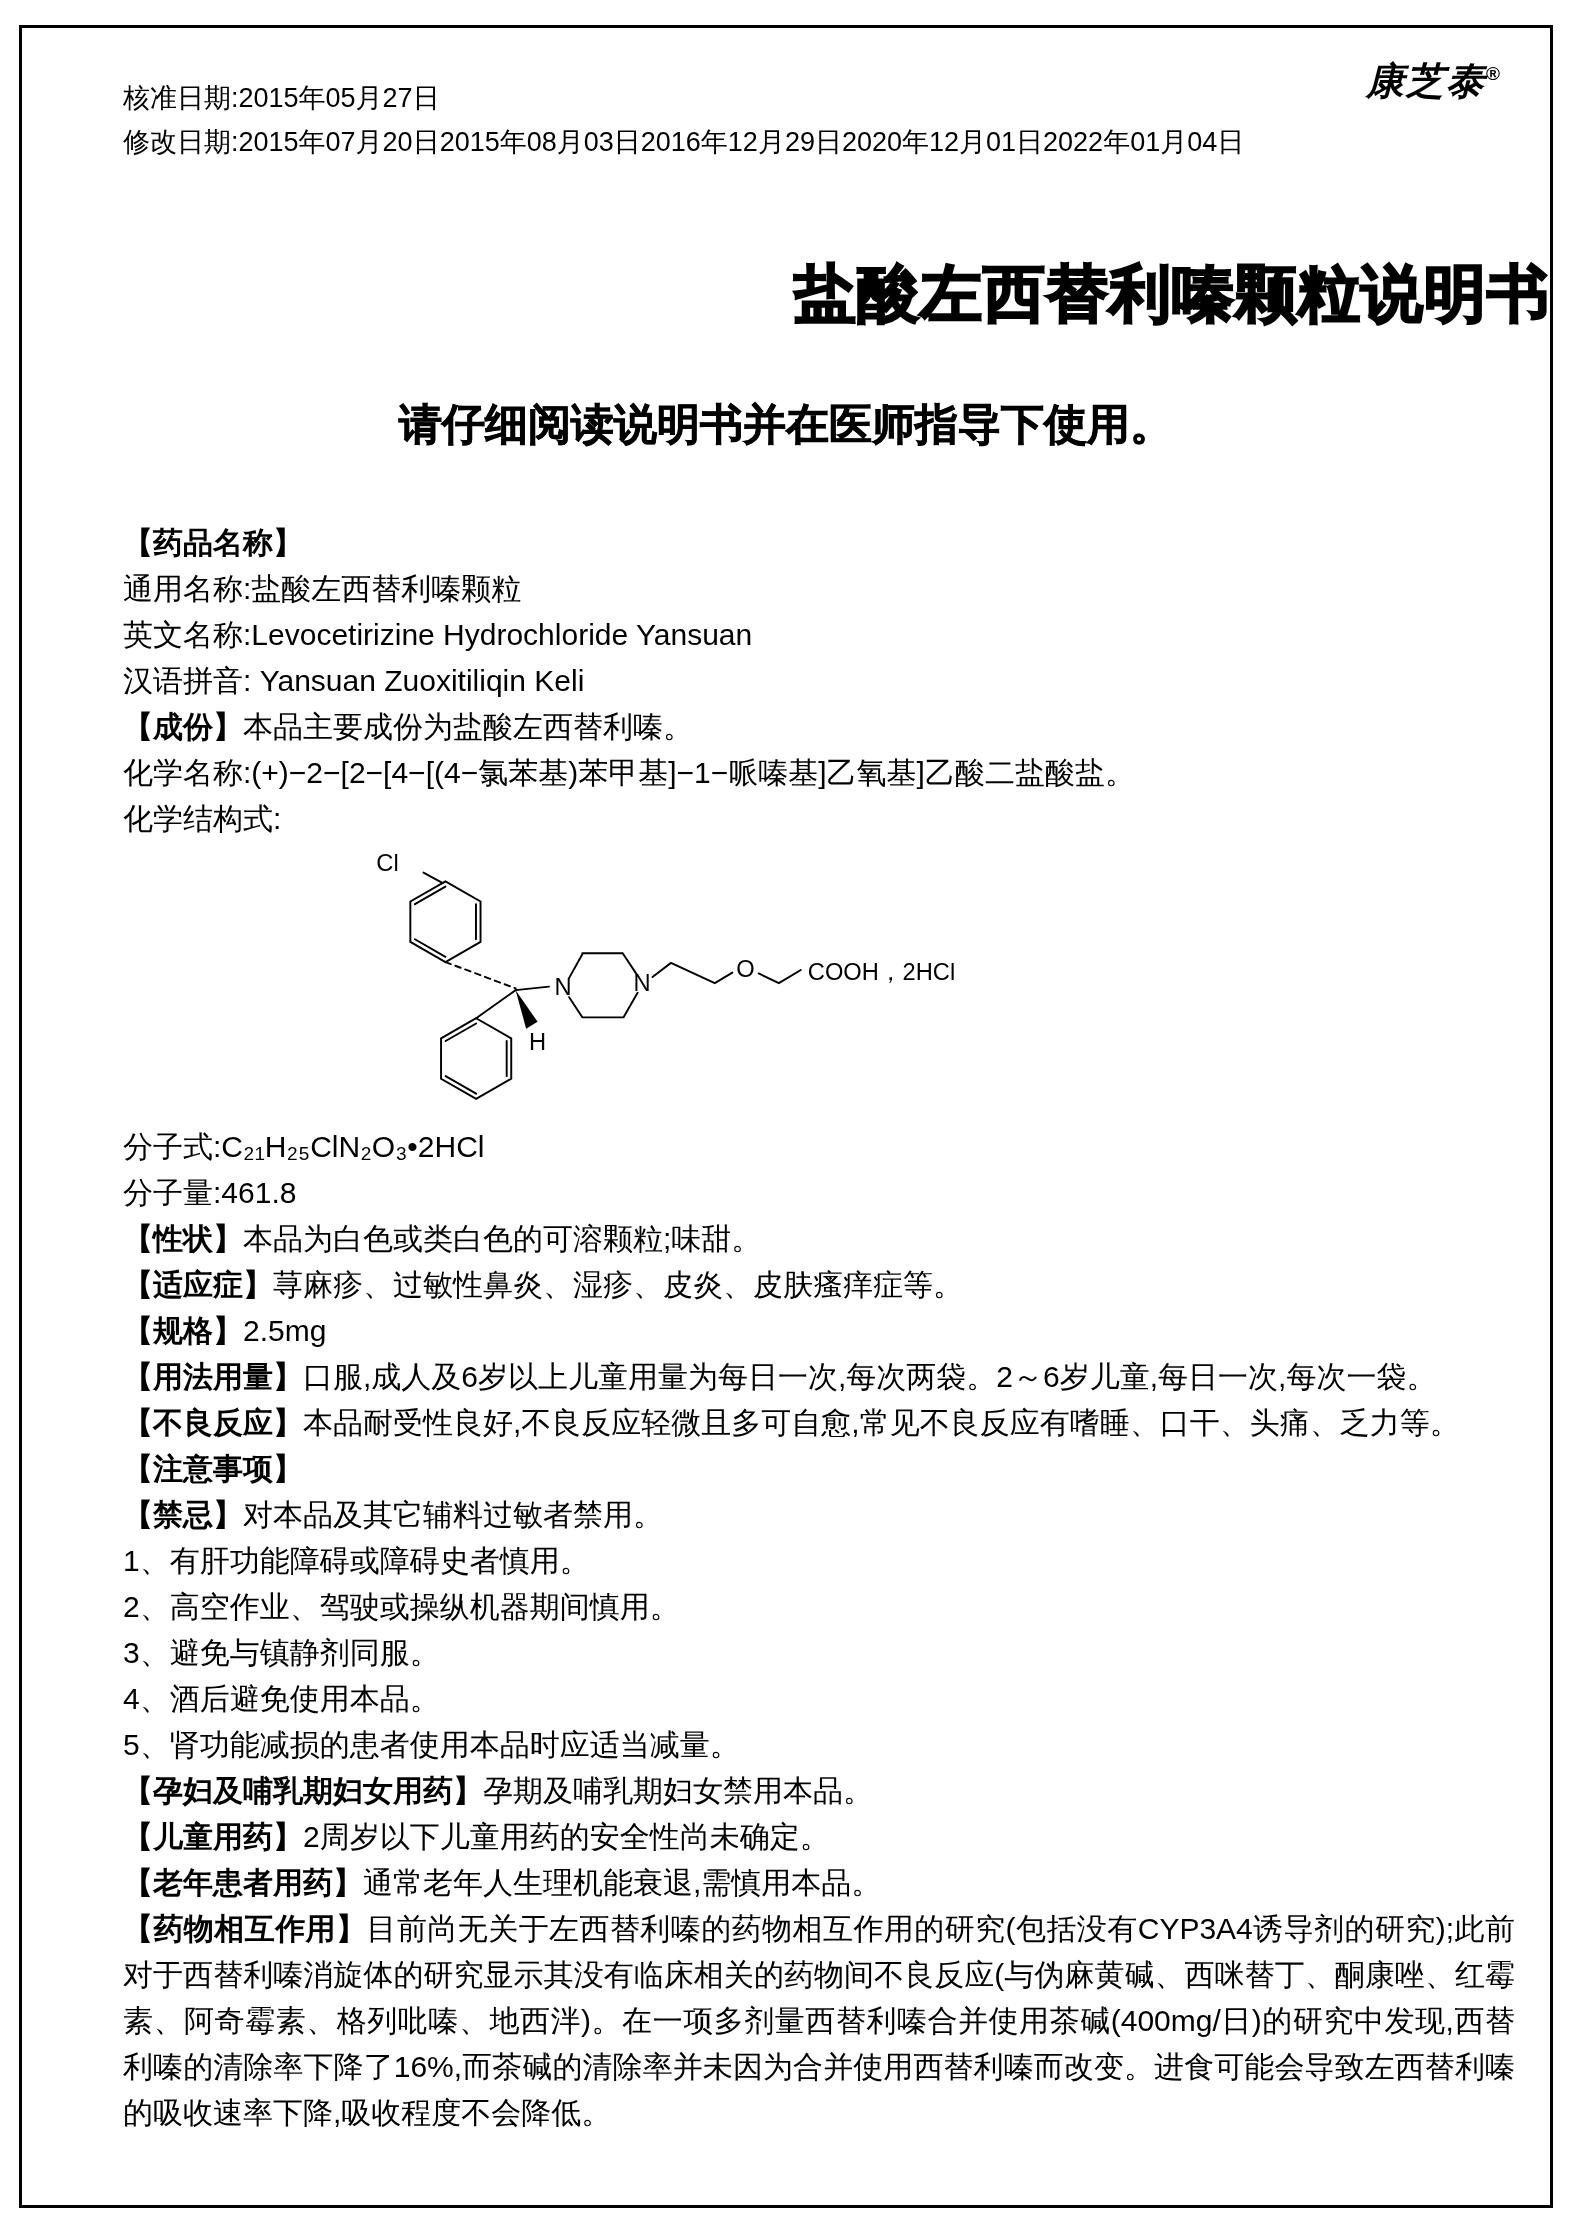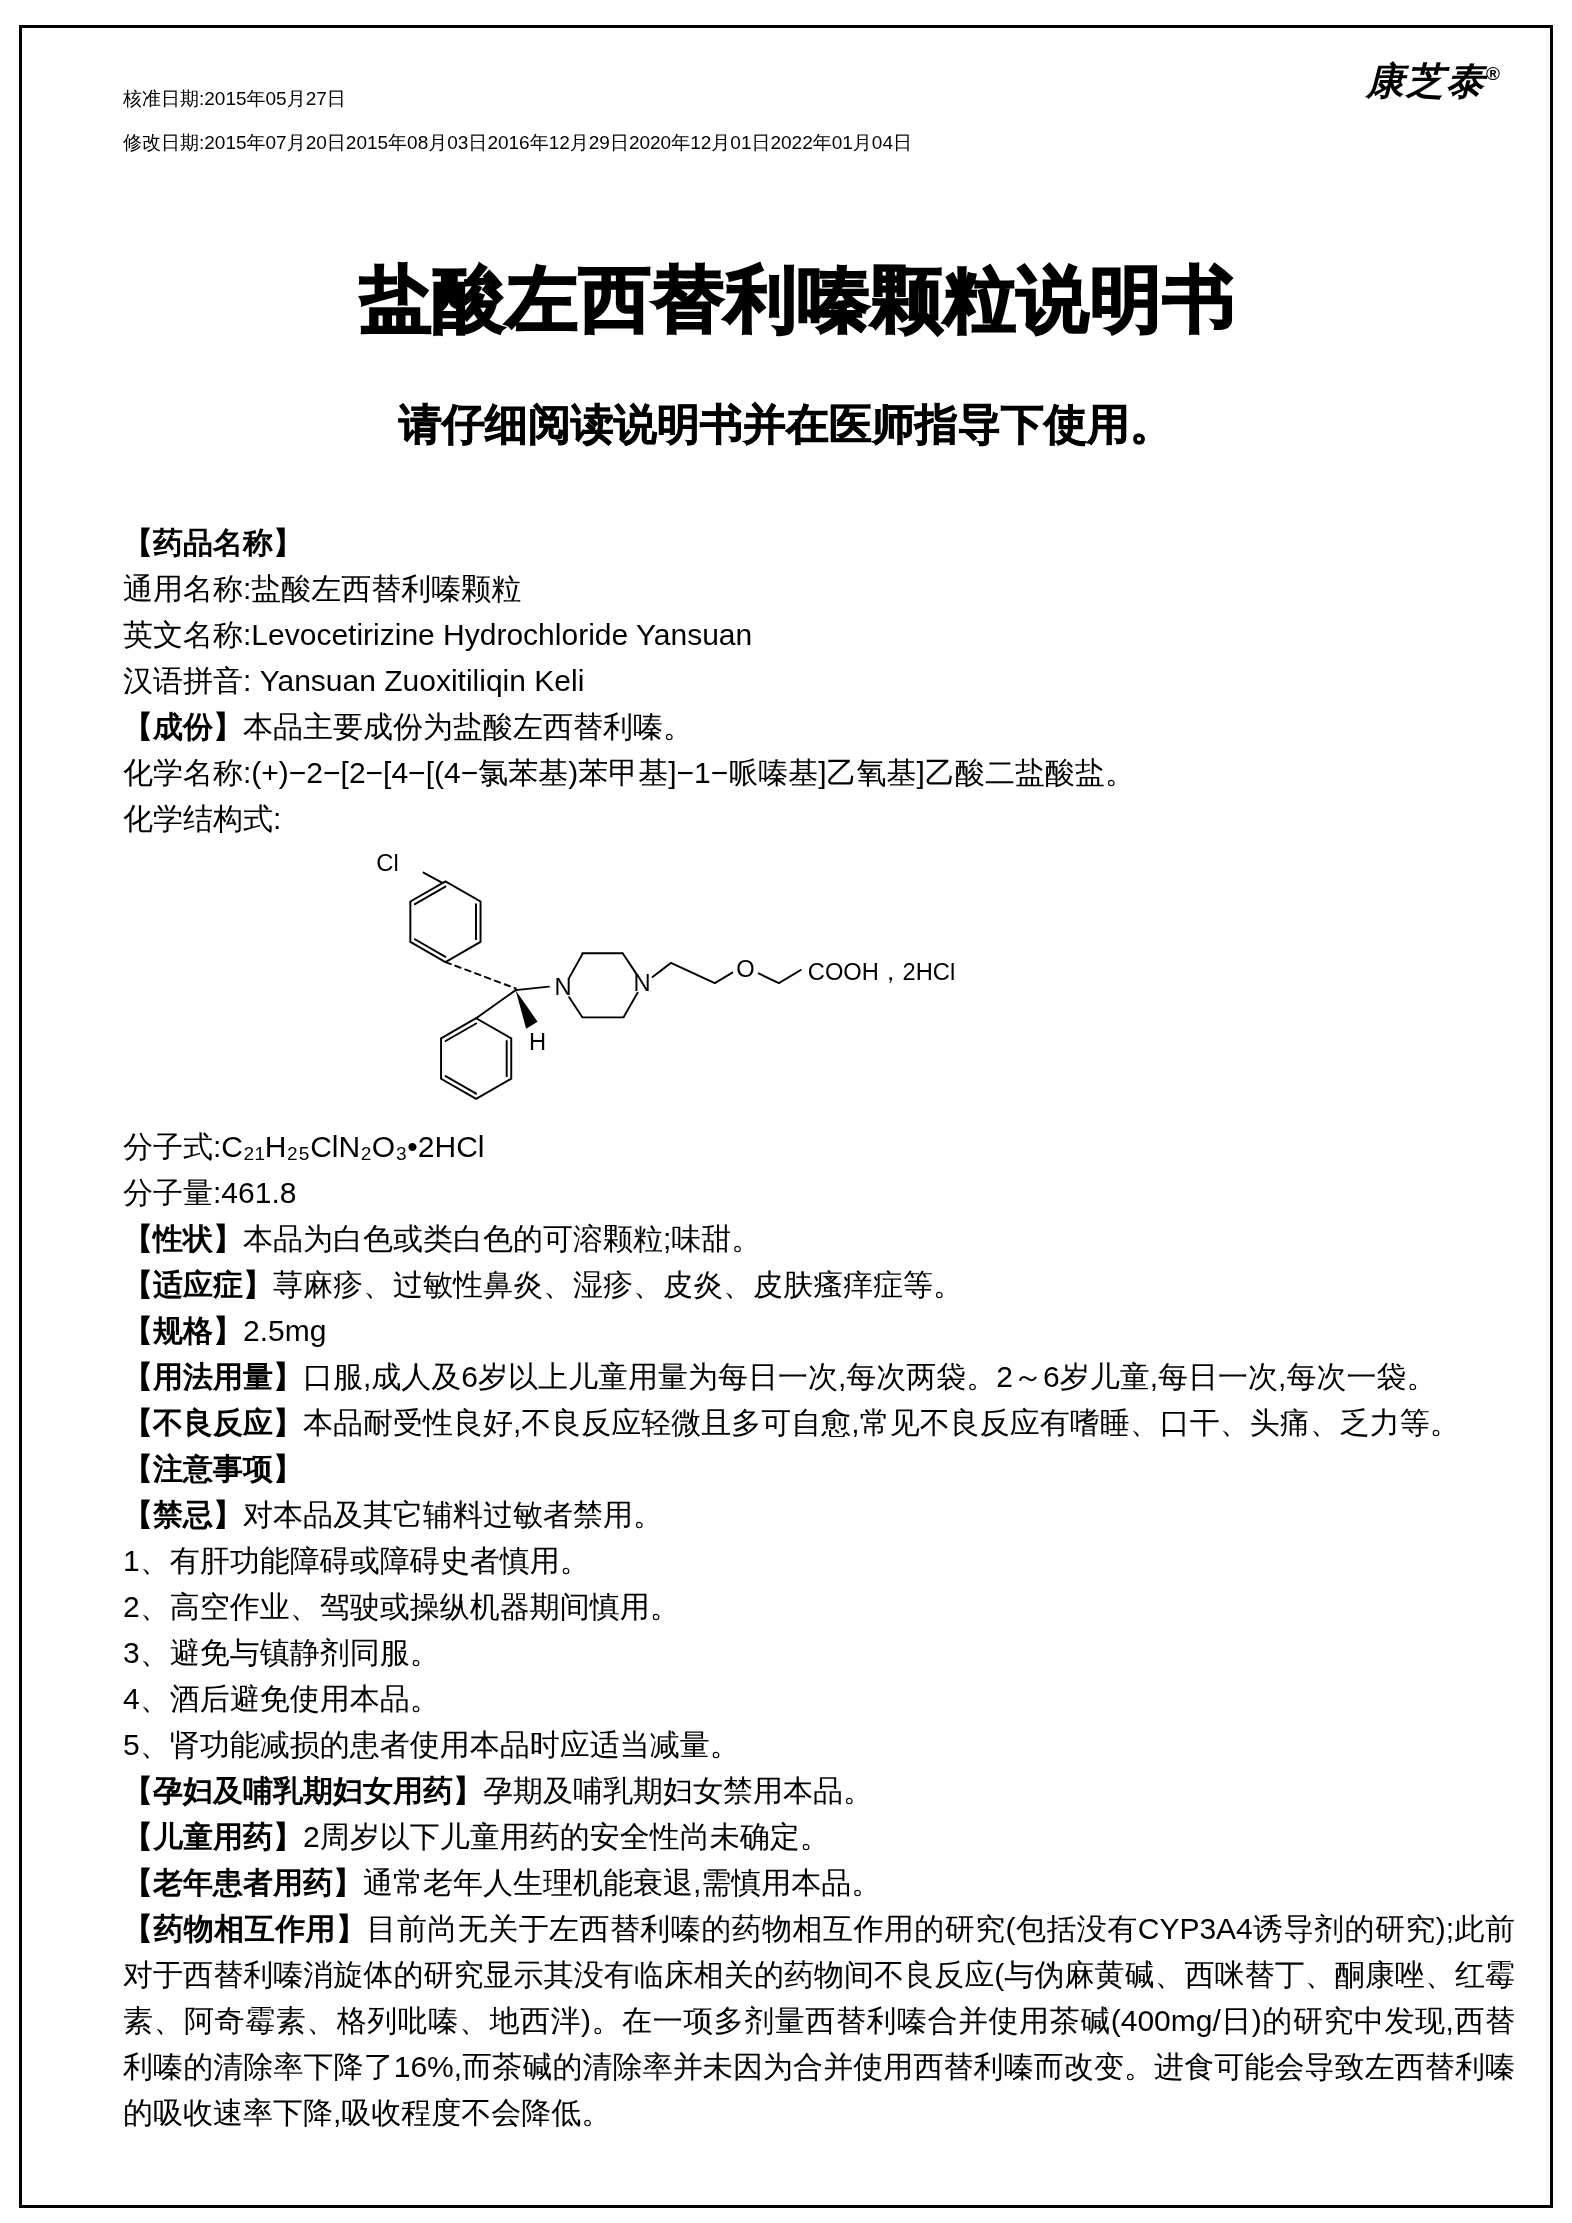--- a/index.html
+++ b/index.html
@@ -5,32 +5,32 @@
   html,body{margin:0;padding:0;background:#e8e8e8;}
   .page{
     position:relative;width:1572px;height:2223px;background:#ffffff;
     font-family:"Liberation Sans","DejaVu Sans",sans-serif;color:#000;
     overflow:hidden;
   }
   .sheet{
     position:absolute;left:19px;top:25px;width:1528px;height:2177px;
     border:3px solid #000;background:#fff;
   }
-  .dates{position:absolute;left:101px;top:57px;font-size:19px;line-height:27px;}
+  .dates{position:absolute;left:101px;top:57px;font-size:27px;line-height:27px;}
   .dates .row{white-space:nowrap;}
   .dates .row2{margin-top:17px;display:flex;}
   .brand{
     position:absolute;top:28px;right:50px;font-size:38px;font-weight:700;
     font-style:italic;letter-spacing:2px;white-space:nowrap;
   }
   .brand .reg{font-size:19px;font-style:normal;vertical-align:super;letter-spacing:0;}
   .doc-title{
-    position:absolute;top:224px;left:0;width:100%;text-align:center;
-    font-size:72px;font-weight:900;letter-spacing:1px;
-    -webkit-text-stroke:2.2px #000;white-space:nowrap;padding-left:12px;
+    position:absolute;top:224px;left:0;width:100%;text-align:right;
+    font-size:62px;font-weight:900;letter-spacing:1px;
+    -webkit-text-stroke:2.2px #000;white-space:nowrap;
   }
   .doc-subtitle{
     position:absolute;top:368px;left:0;width:100%;text-align:center;
     font-size:43px;font-weight:bold;-webkit-text-stroke:0.7px #000;
   }
   .content{
     position:absolute;left:101px;top:492px;width:1392px;
     font-size:30px;line-height:46px;
   }
   .line{white-space:nowrap;}

